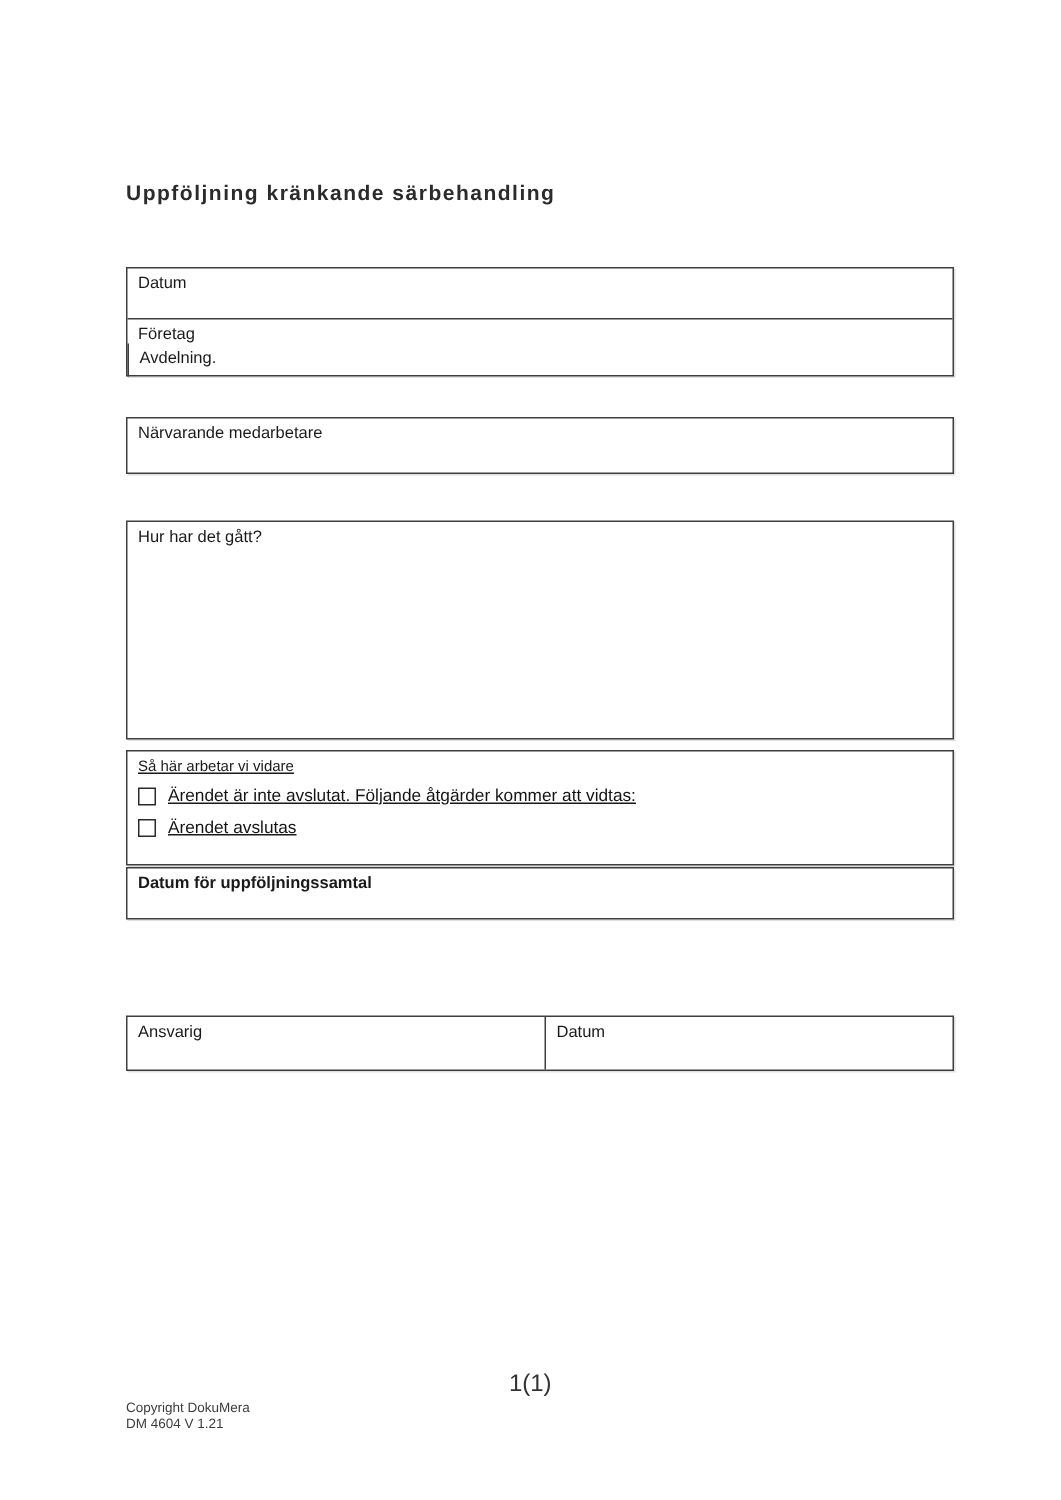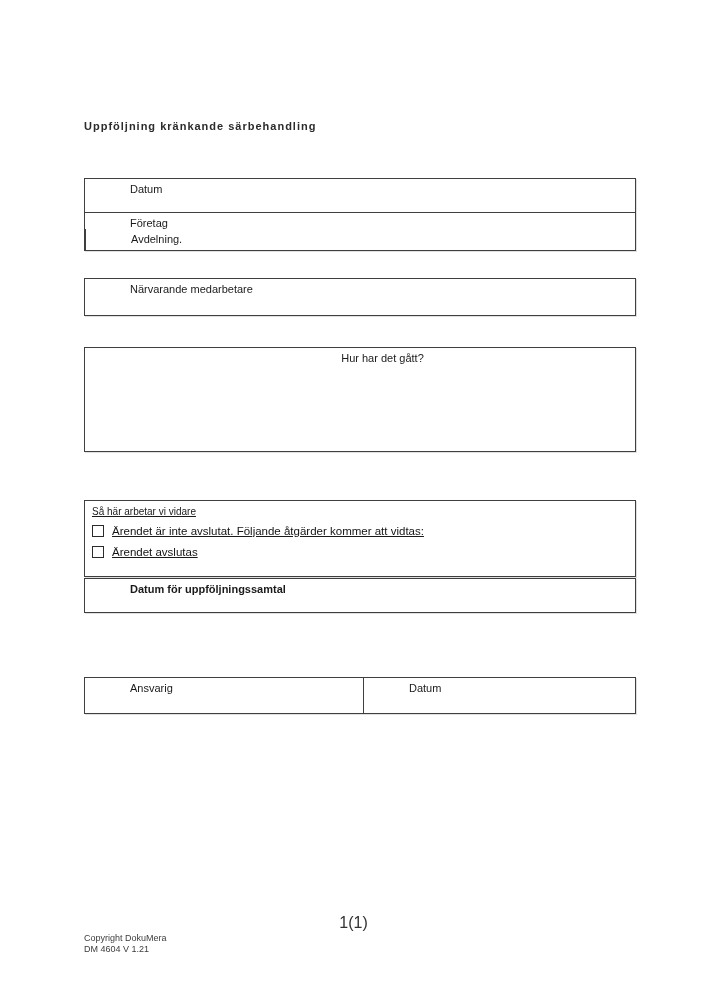--- a/index.html
+++ b/index.html
@@ -23,53 +23,52 @@
     margin: 0;
     font-size: 30px;
     font-weight: 400;
     letter-spacing: 0.5px;
     color: #1f1f1f;
   }
   .subtitle {
     position: absolute;
     left: 84px;
     top: 120px;
-    font-size: 11px;
+    font-size: 14px;
     font-weight: 700;
     letter-spacing: 1px;
     color: #2b2b2b;
   }
   .box {
     position: absolute;
     left: 84px;
     width: 552px;
     border: 1px solid #3f3f3f;
     box-sizing: border-box;
     background: #fff;
     box-shadow: 1px 1px 0 rgba(0,0,0,0.12);
   }
   .lbl {
     display: block;
     padding: 4px 0 0 7px;
     font-size: 11px;
     color: #1a1a1a;
     white-space: nowrap;
-    margin-left: 38px;
   }
   
   .box1 { top: 178px; height: 73px; }
   .box1 .row1 { height: 34px; border-bottom: 1px solid #3f3f3f; box-sizing: border-box; }
   .box1 .row2 { height: 38px; display: flex; flex-direction: column; }
   .cell { box-sizing: border-box; }
   .cell-left { width: 276px; }
   .cell-right { flex: 1; border-left: 1px solid #3f3f3f; }
   
   .box2 { top: 278px; height: 38px; }
   
-  .box3 { top: 347px; height: 105px; text-align: center; }
+  .box3 { top: 347px; height: 146px; }
   
   .box4 { top: 500px; height: 77px; padding: 3px 0 0 7px; text-decoration: underline; }
   .small-lbl {
     display: block;
     font-size: 10px;
     padding: 2px 0 3px 0;
     color: #1a1a1a;
   }
   .option-row {
     display: flex;

